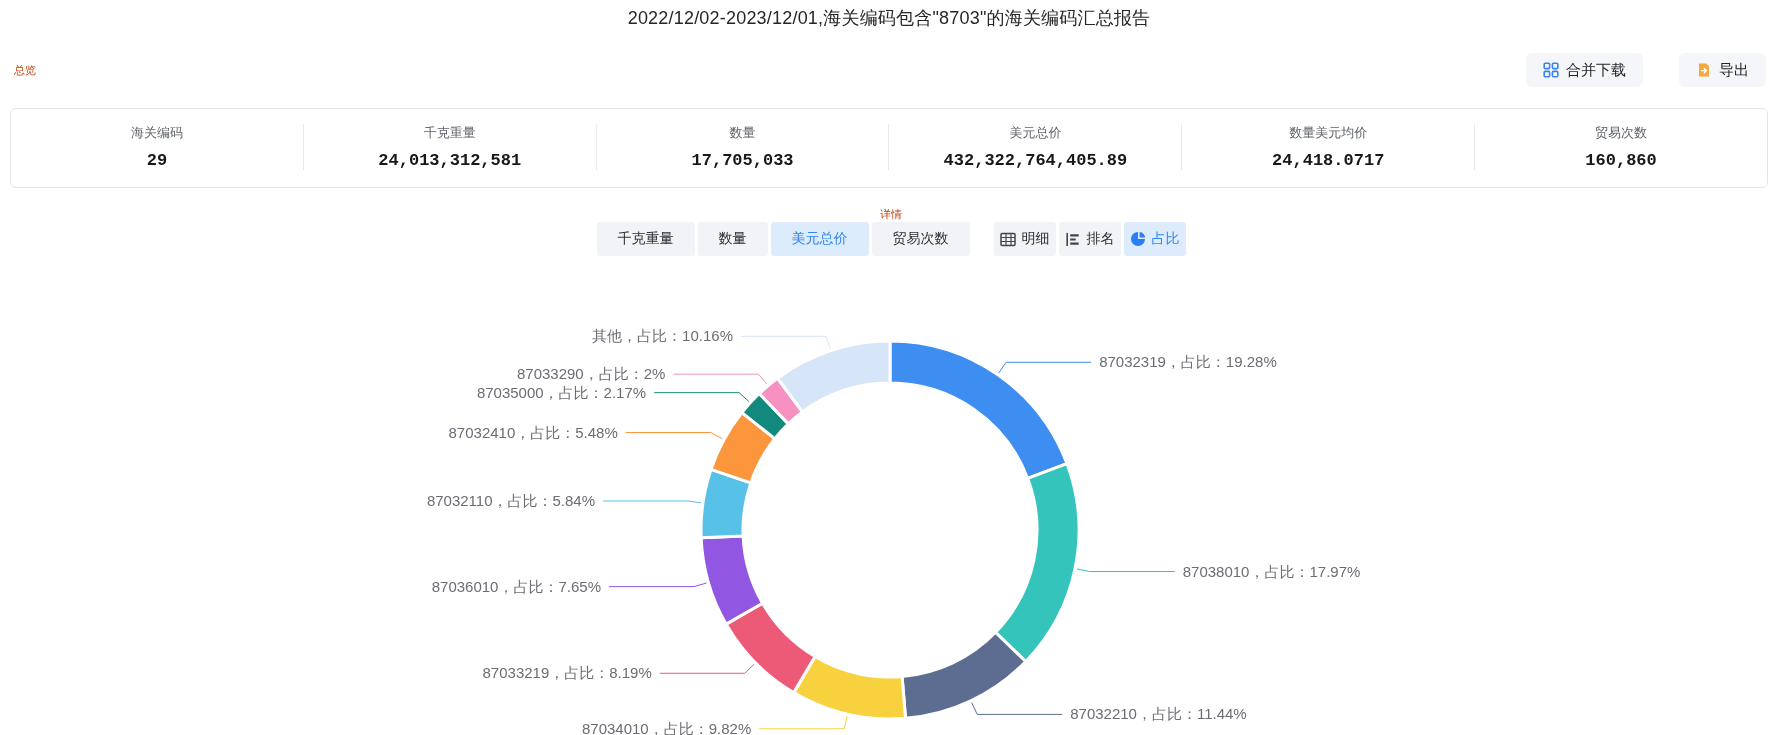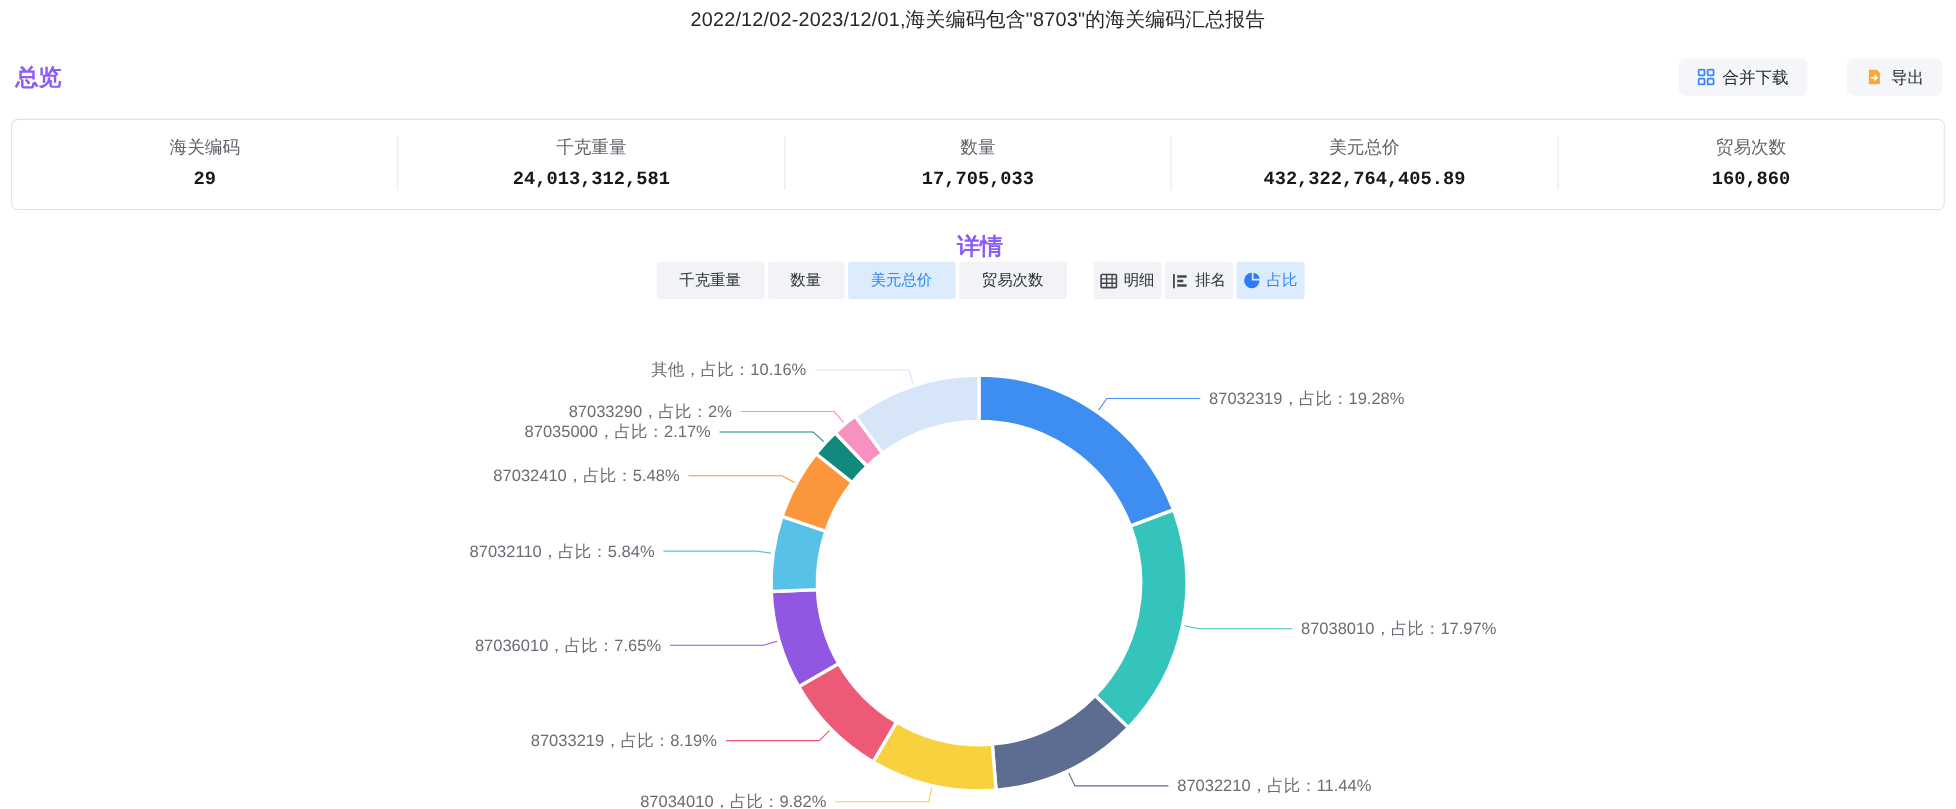--- a/index.html
+++ b/index.html
@@ -1,29 +1,29 @@
 <!DOCTYPE html>
 <html><head>
 <meta charset="utf-8">
 <style>
   html,body{margin:0;padding:0;background:#fff;}
   body{width:1778px;height:735px;overflow:hidden;position:relative;
        font-family:"Liberation Sans","DejaVu Sans",sans-serif;color:#262626;}
   .title{ text-align:center;font-size:18px;color:#262626;padding-top:6px;letter-spacing:.2px;}
   .bar{display:flex;justify-content:space-between;align-items:center;}
   .overview-bar{margin-top:22px;padding:0 12px 0 14px;height:36px;}
-  .section-head{font-size:21px;font-weight:bold;color:#8b5cf6;}
+  .section-head{font-size:11px;font-weight:normal;color:#c2410c;}
   .actions{display:flex;gap:36px;}
   .btn{display:flex;align-items:center;gap:7px;background:#f4f6fa;border:none;border-radius:6px;
        height:34px;padding:0 17px;font-size:15px;color:#21242a;cursor:pointer;white-space:nowrap;}
   .btn svg{display:block;}
   .stats-card{margin:20px 10px 0;border:1px solid #e3e4e8;border-radius:6px;display:flex;padding:15px 0 17px;background:#fff;}
   .stat{flex:1;text-align:center;}
   .stat + .stat{border-left:1px solid #e8e9ec;}
-  .stat-label{font-size:16px;color:#5f6368;margin-bottom:9px;}
+  .stat-label{font-size:13px;color:#5f6368;margin-bottom:9px;}
   .stat-value{font-size:17px;color:#17181c;font-weight:600;font-family:Liberation Mono, monospace;}
   .detail-bar{margin-top:19px;padding:0 10px 0 14px;flex-direction:column;}
   .tab-groups{display:flex;gap:24px;}
   .tab-group{display:flex;gap:3px;}
   .tab{height:34px;display:flex;align-items:center;gap:6px;padding:0 21px;background:#f1f3f6;
        font-size:14px;color:#2b2e33;border-radius:3px;cursor:pointer;white-space:nowrap;}
   .tab.view{padding:0 6px;font-family:Liberation Serif, serif;}
   .tab.active{background:#ddecfc;color:#3286f0;}
   .tab svg{display:block;}
   #chart-layer{position:absolute;left:0;top:0;width:1778px;height:735px;pointer-events:none;}
@@ -70,20 +70,24 @@
     <div class="stat-label">千克重量</div>
     <div class="stat-value">24,013,312,581</div>
   </div>
   <div class="stat">
     <div class="stat-label">数量</div>
     <div class="stat-value">17,705,033</div>
   </div>
   <div class="stat">
     <div class="stat-label">美元总价</div>
     <div class="stat-value">432,322,764,405.89</div>
+  </div>
+  <div class="stat">
+    <div class="stat-label">数量美元均价</div>
+    <div class="stat-value">24,418.0717</div>
   </div>
   <div class="stat">
     <div class="stat-label">贸易次数</div>
     <div class="stat-value">160,860</div>
   </div>
 </div>
 
 <div class="bar detail-bar">
   <div class="section-head">详情</div>
   <div class="tab-groups">

